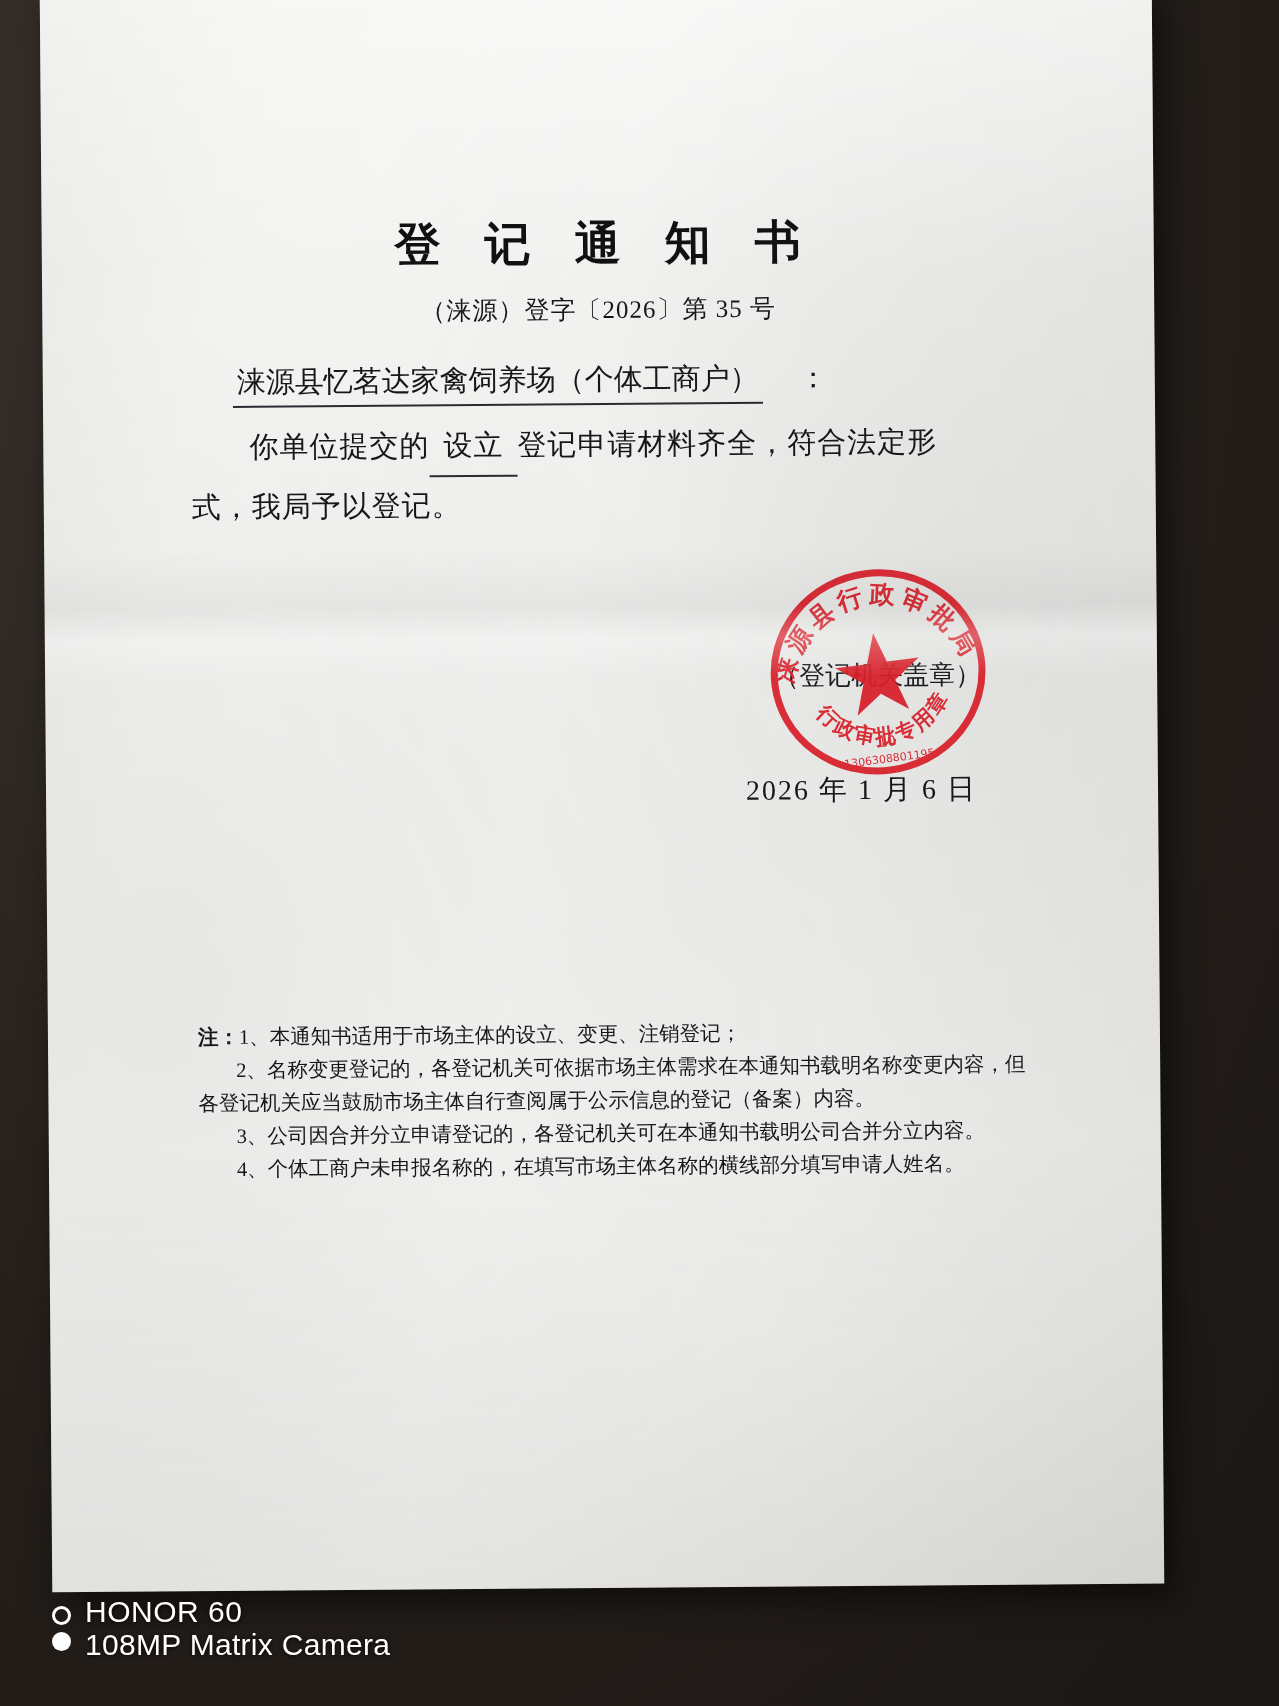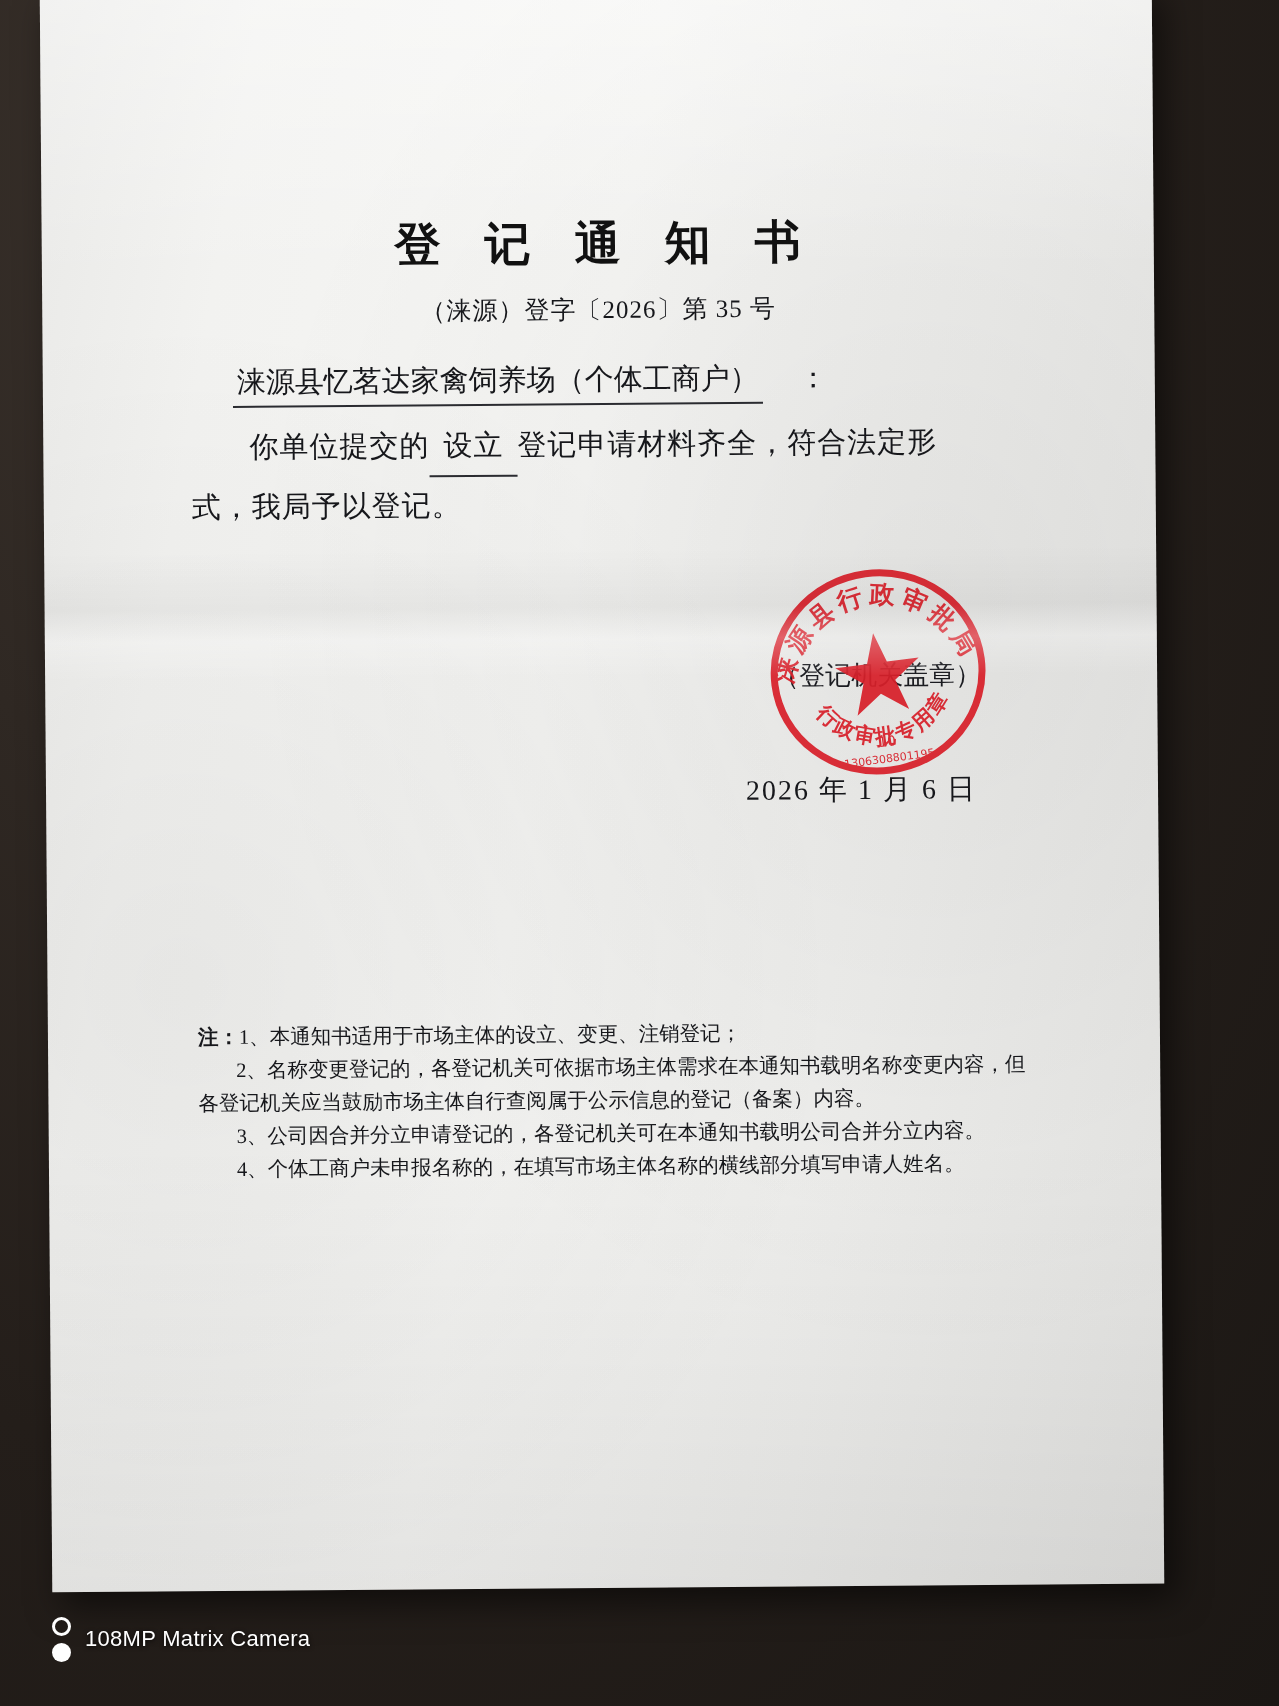--- a/index.html
+++ b/index.html
@@ -183,21 +183,21 @@
   .wm-ring {
     width: 19px; height: 19px; border-radius: 50%;
     border: 3px solid #ffffff; box-sizing: border-box;
   }
   .wm-dot {
     width: 19px; height: 19px; border-radius: 50%;
     background: #ffffff;
   }
   #wm-text { line-height: 1.12; }
   #wm-brand { font-size: 30px; letter-spacing: .5px; }
-  #wm-sub { font-size: 22px; letter-spacing: .3px; }
+  #wm-sub { font-size: 30px; letter-spacing: .3px; }
 </style>
 </head>
 <body>
 
 <div id="photo">
 
   <div id="paper">
     <div id="doc">
 
       <div class="title">登 记 通 知 书</div>
@@ -247,17 +247,18 @@
 
     </div>
   </div>
 
   <div id="watermark">
     <div id="wm-logo">
       <div class="wm-ring"></div>
       <div class="wm-dot"></div>
     </div>
     <div id="wm-text">
+      <div id="wm-brand">HONOR 60</div>
       <div id="wm-sub">108MP Matrix Camera</div>
     </div>
   </div>
 
 </div>
 
 </body></html>

